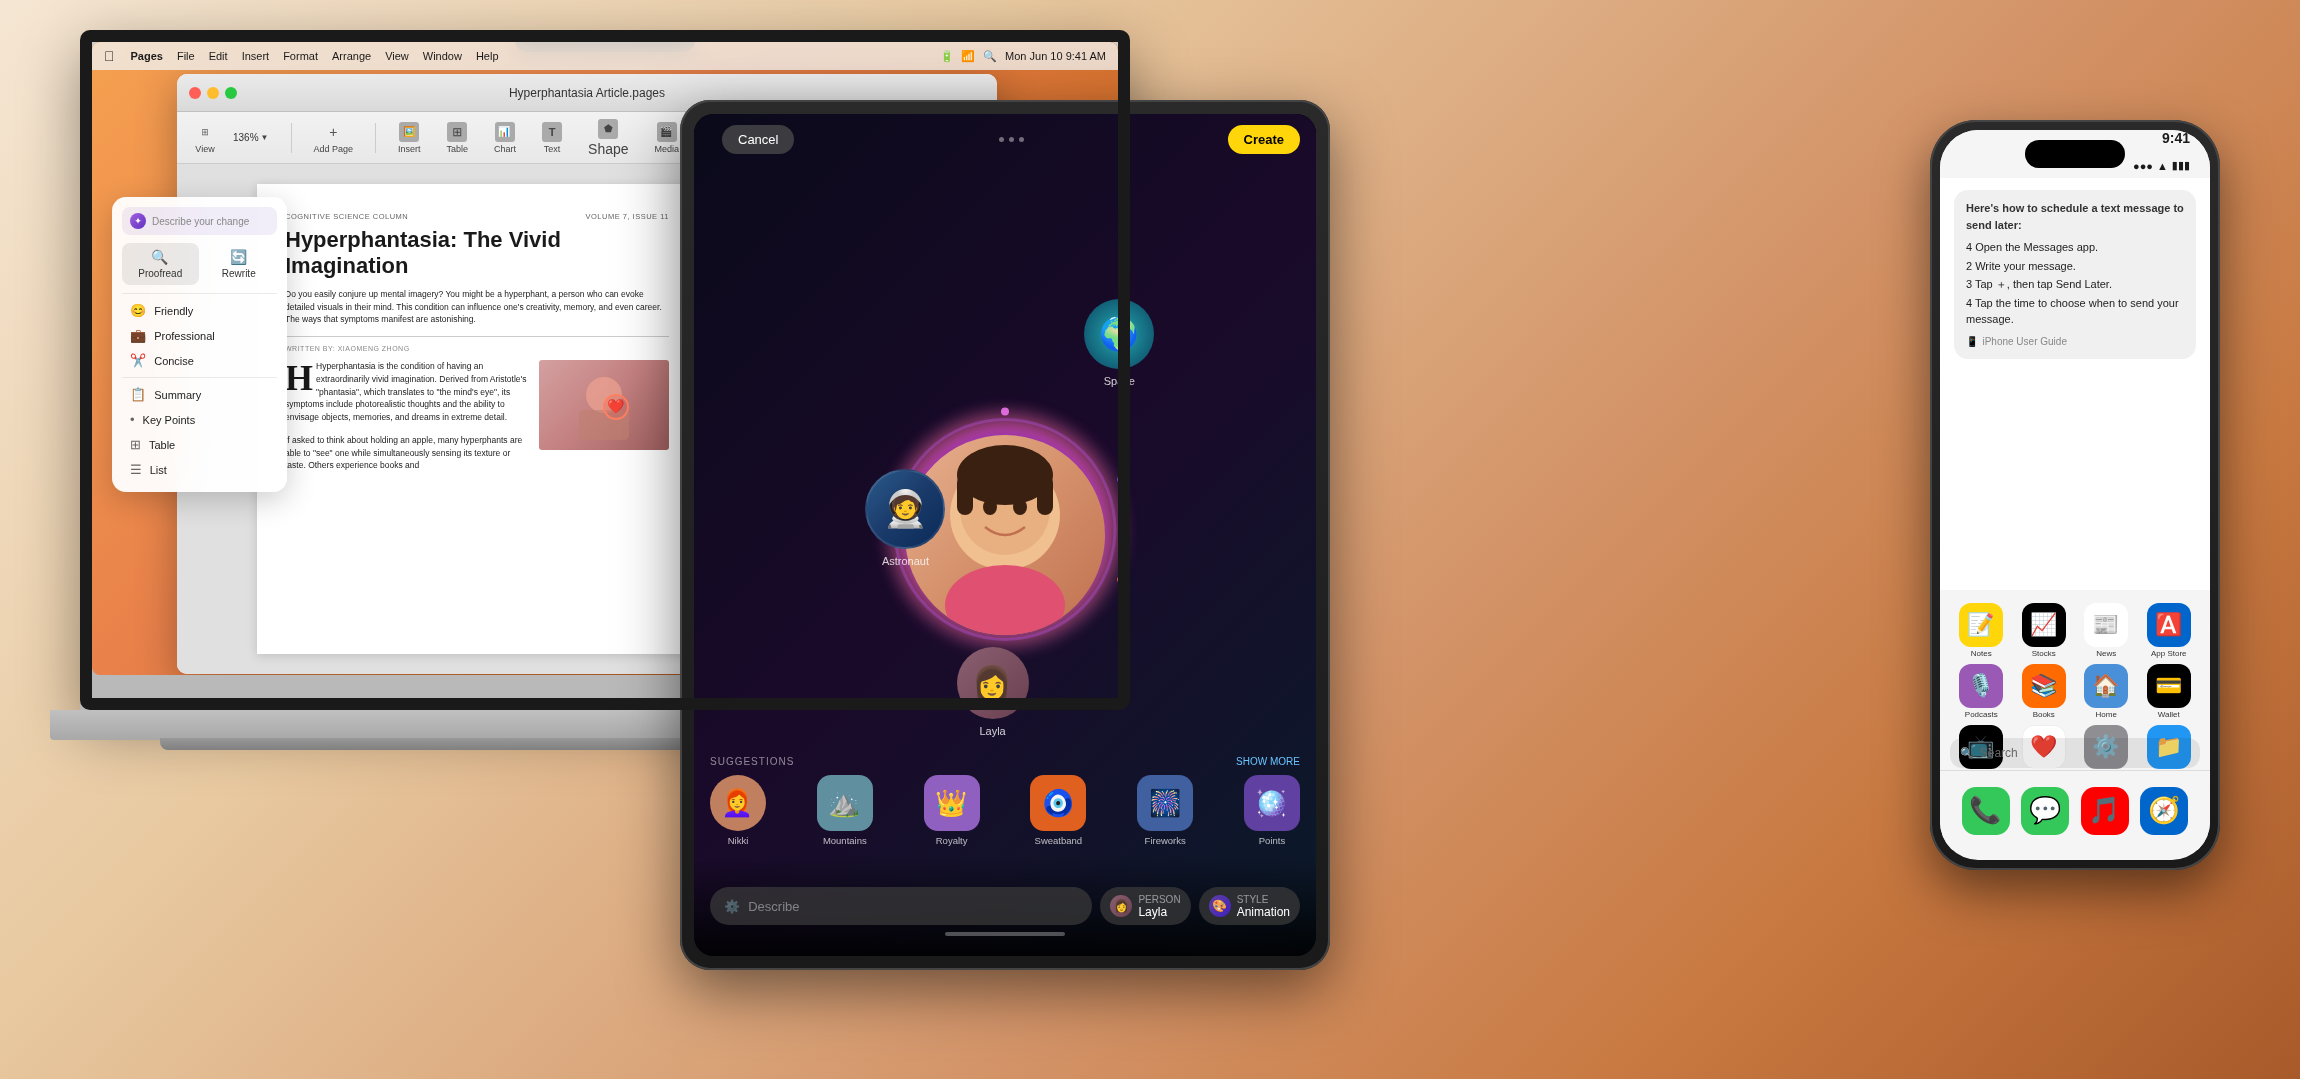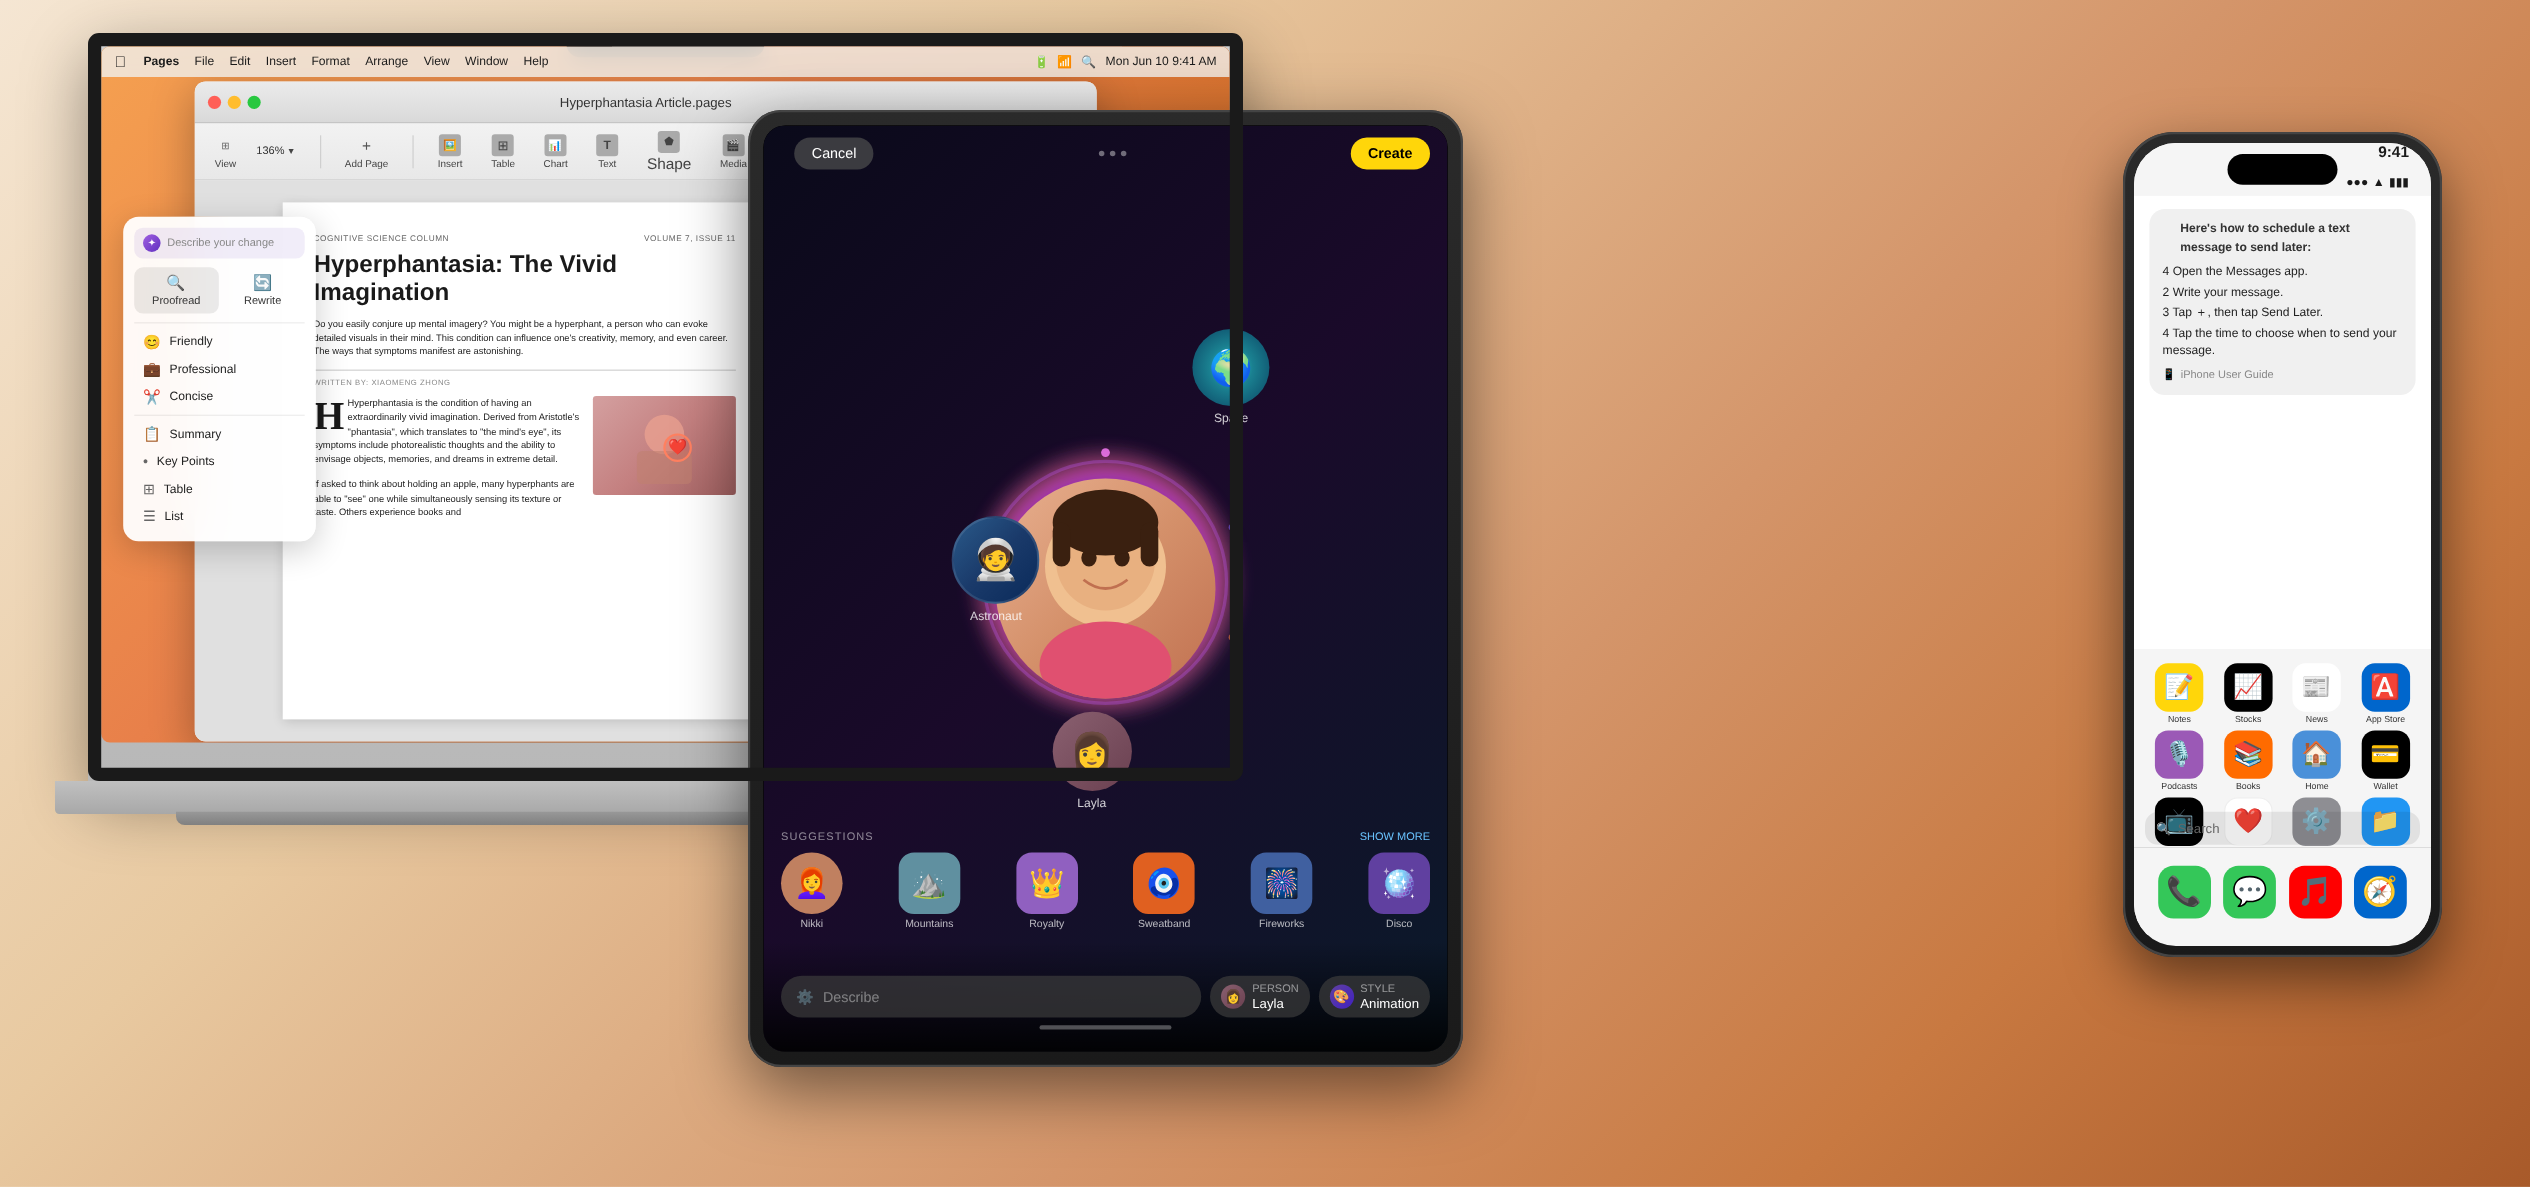--- a/index.html
+++ b/index.html
@@ -907,21 +907,20 @@
       line-height: 1.5;
       color: #1a1a1a;
       margin-bottom: 6px;
     }
 
     .siri-bubble-header {
       font-size: 11px;
       font-weight: 600;
       color: #333;
       margin-bottom: 6px;
-      margin-left: 16px;
     }
 
     .siri-step {
       font-size: 11px;
       color: #222;
       margin: 2px 0;
       line-height: 1.5;
     }
 
     .siri-source {
@@ -1343,21 +1342,21 @@
               <div class="ip-suggestion-item">
                 <div class="ip-suggestion-img" style="background:#e06020;border-radius:14px">🧿</div>
                 <span class="ip-suggestion-label">Sweatband</span>
               </div>
               <div class="ip-suggestion-item">
                 <div class="ip-suggestion-img" style="background:#4060a0;border-radius:14px">🎆</div>
                 <span class="ip-suggestion-label">Fireworks</span>
               </div>
               <div class="ip-suggestion-item">
                 <div class="ip-suggestion-img" style="background:#6040a0;border-radius:14px">🪩</div>
-                <span class="ip-suggestion-label">Disco</span>
+                <span class="ip-suggestion-label">Points</span>
               </div>
             </div>
           </div>
 
           <div class="ip-bottombar">
             <div class="ip-describe-input">
               <span style="font-size:13px;color:rgba(255,255,255,0.4)">⚙️</span>
               <span class="ip-describe-placeholder">Describe</span>
             </div>
             <div class="ip-person-tag">

